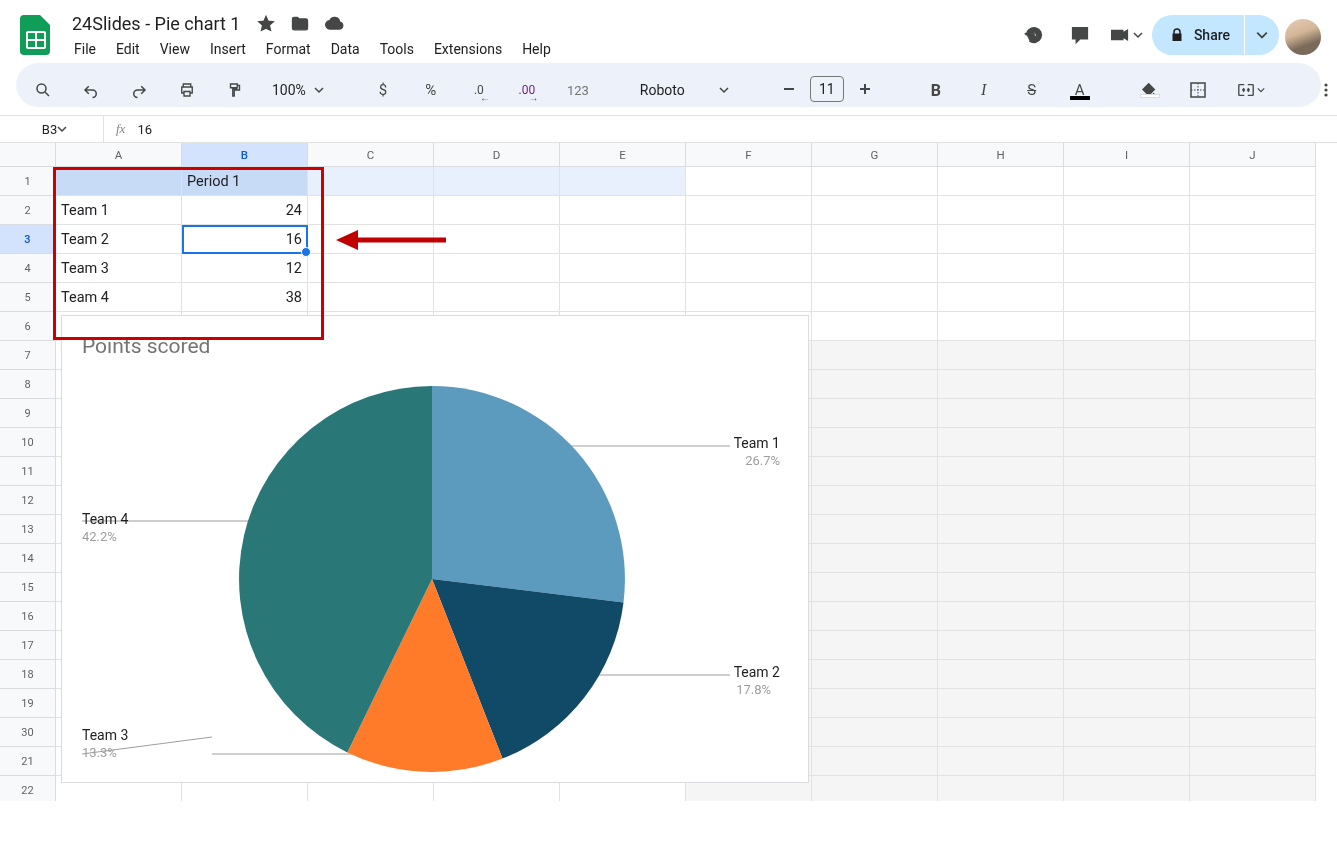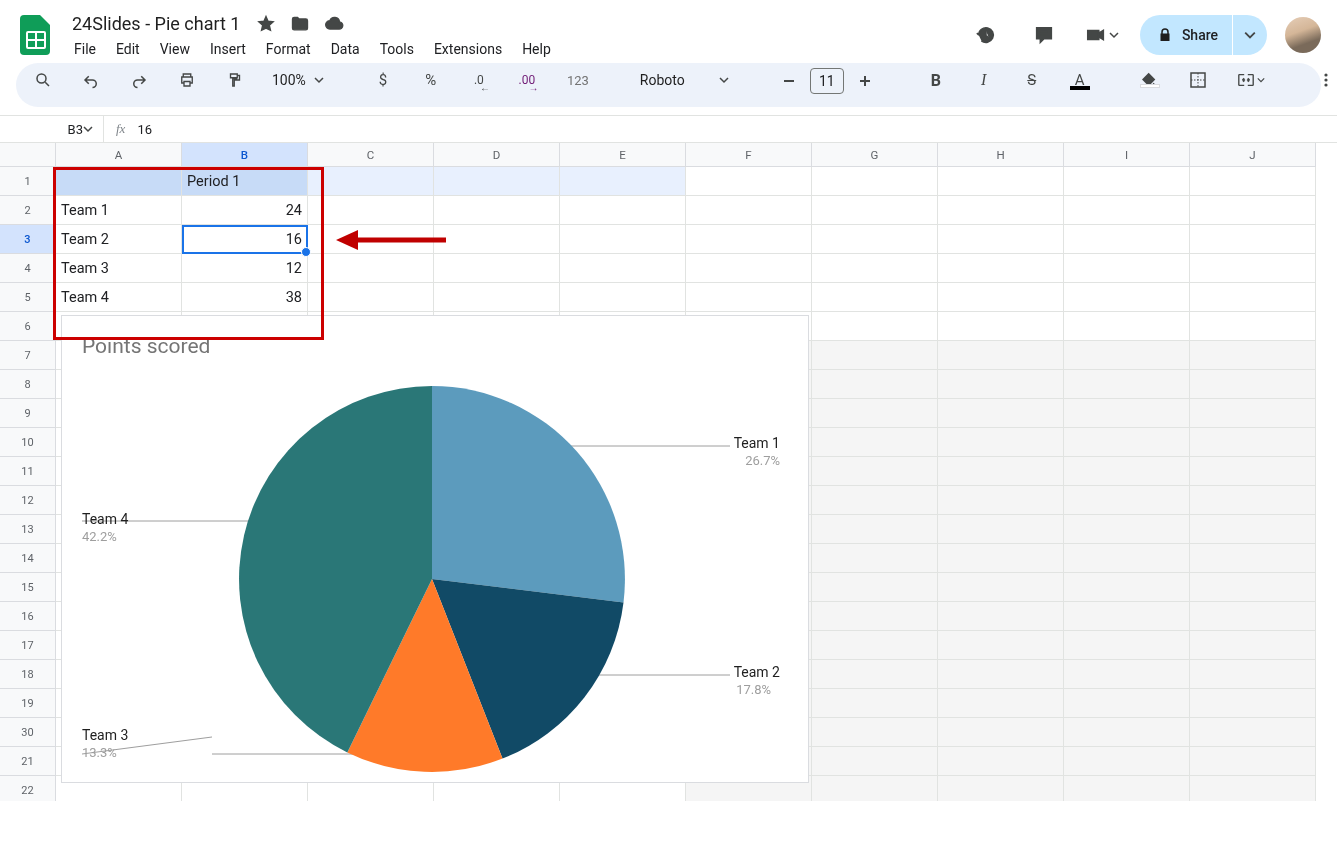--- a/index.html
+++ b/index.html
@@ -20,41 +20,41 @@
 svg{display:block}
 .ico{fill:var(--icon)}
 .title-bar{display:flex;align-items:center;padding:8px 16px 2px 16px;gap:10px}
 .logo{width:40px;height:40px;display:flex;align-items:center;justify-content:center}
 .title-block{display:flex;flex-direction:column;flex:1;min-width:0}
 .title-row{display:flex;align-items:center;gap:10px;padding-top:4px}
 .doc-title{font-size:18px;color:#1f1f1f;padding:1px 6px;border-radius:4px}
 .title-icons{display:flex;gap:14px;align-items:center;color:var(--icon)}
 .menu-row{display:flex;gap:4px;align-items:center;margin-top:2px}
 .menu-item{padding:4px 8px;font-size:14px;border-radius:4px;cursor:pointer}
-.title-right{display:flex;align-items:center;gap:18px;margin-left:auto}
+.title-right{display:flex;align-items:flex-end;gap:6px;margin-left:auto}
 .round-btn{width:40px;height:40px;border-radius:50%;display:flex;align-items:center;justify-content:center}
 .share-group{display:flex;align-items:center}
 .share-btn{background:var(--share-bg);border-radius:100px 0 0 100px;height:40px;display:flex;align-items:center;gap:8px;padding:0 14px 0 16px;font-size:14px;font-weight:500}
 .share-drop{background:var(--share-bg);border-radius:0 100px 100px 0;height:40px;width:34px;display:flex;align-items:center;justify-content:center;margin-left:1px}
 .avatar{width:36px;height:36px;border-radius:50%;background:linear-gradient(160deg,#e6ceb8 0%,#d4b698 40%,#7a6a5a 70%);overflow:hidden}
 
 .toolbar-wrap{padding:0 16px 8px 16px}
-.toolbar{background:#edf2fa;border-radius:100px;height:44px;display:flex;align-items:flex-start;padding:0 10px;gap:14px}
+.toolbar{background:#edf2fa;border-radius:100px;height:44px;display:flex;align-items:flex-end;padding:0 10px;gap:14px}
 .tbtn{min-width:34px;height:34px;display:flex;align-items:center;justify-content:center;border-radius:6px}
 .tsep{width:1px;height:22px;background:#c7c7c7;margin:0 4px}
 .zoom,.font-picker{display:flex;align-items:center;gap:6px;padding:0 6px;font-size:14px;color:#1f1f1f;height:34px}
 .font-size{display:flex;align-items:center;border:1px solid transparent;border-radius:6px}
 .font-size .box{border:1px solid #747775;width:34px;height:26px;display:flex;align-items:center;justify-content:center;font-size:14px;border-radius:4px;margin:0 4px}
 .text-color-line{height:4px;width:20px;background:#000;margin-top:-3px}
 .fill-color-line{height:4px;width:20px;background:#fff;border:1px solid #dadce0;margin-top:-3px}
 .arrow-down{margin-left:2px}
 .flex-spacer{flex:1}
 
 .fx-row{display:flex;align-items:center;height:28px;border-top:1px solid var(--border-light);border-bottom:1px solid var(--border-light);font-size:13px}
-.name-box{width:104px;display:flex;align-items:center;justify-content:flex-end;padding:0 10px 0 16px;height:100%;border-right:1px solid var(--border-light)}
+.name-box{width:104px;display:flex;align-items:center;justify-content:center;padding:0 10px 0 16px;height:100%;border-right:1px solid var(--border-light)}
 .fx-icon{padding:0 12px;color:#80868b;font-style:italic;font-family:serif}
 .fx-val{color:#202124}
 
 .grid-area{position:relative;overflow:hidden;height:calc(100% - 184px)}
 .col-headers{display:flex;height:24px;position:relative}
 .corner{width:56px;height:24px;background:var(--header-gray);border-right:1px solid var(--border);border-bottom:1px solid var(--border)}
 .col-head{width:126px;height:24px;display:flex;align-items:center;justify-content:center;font-size:11.5px;color:var(--muted);background:var(--header-gray);border-right:1px solid var(--border);border-bottom:1px solid var(--border)}
 .col-head.sel{background:#d3e3fd;color:#0b57d0;font-weight:500}
 .row{display:flex;height:29px}
 .row-head{width:56px;display:flex;align-items:center;justify-content:center;font-size:11px;color:var(--muted);background:var(--header-gray);border-right:1px solid var(--border);border-bottom:1px solid var(--border)}

